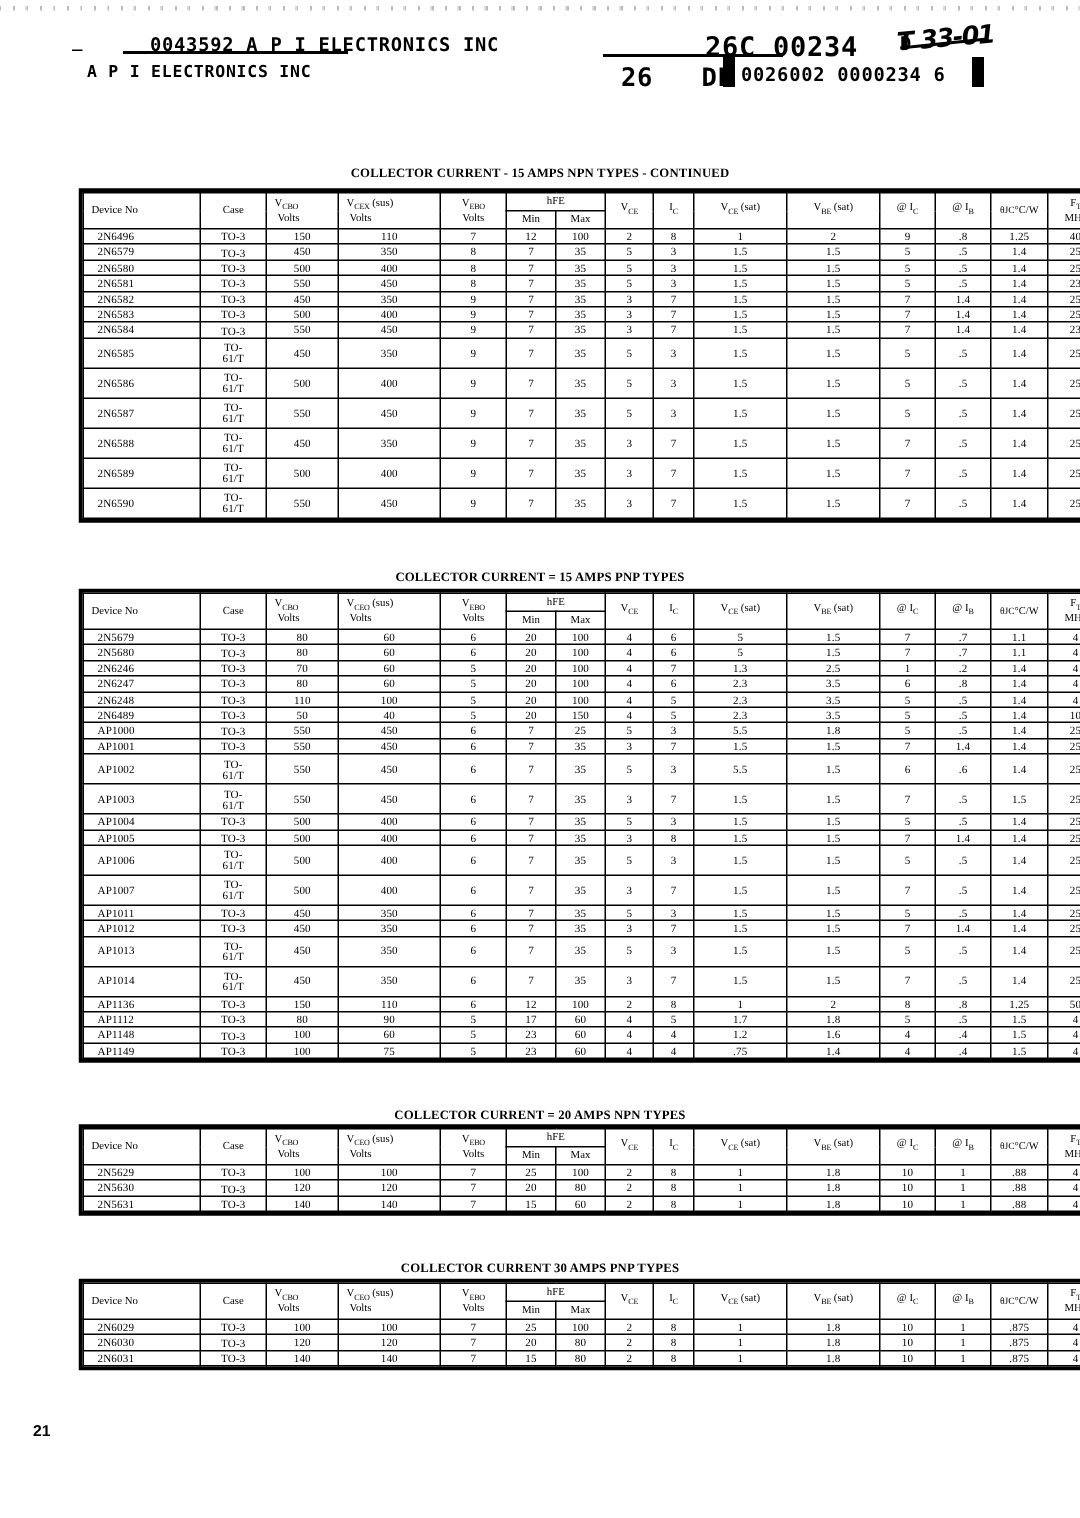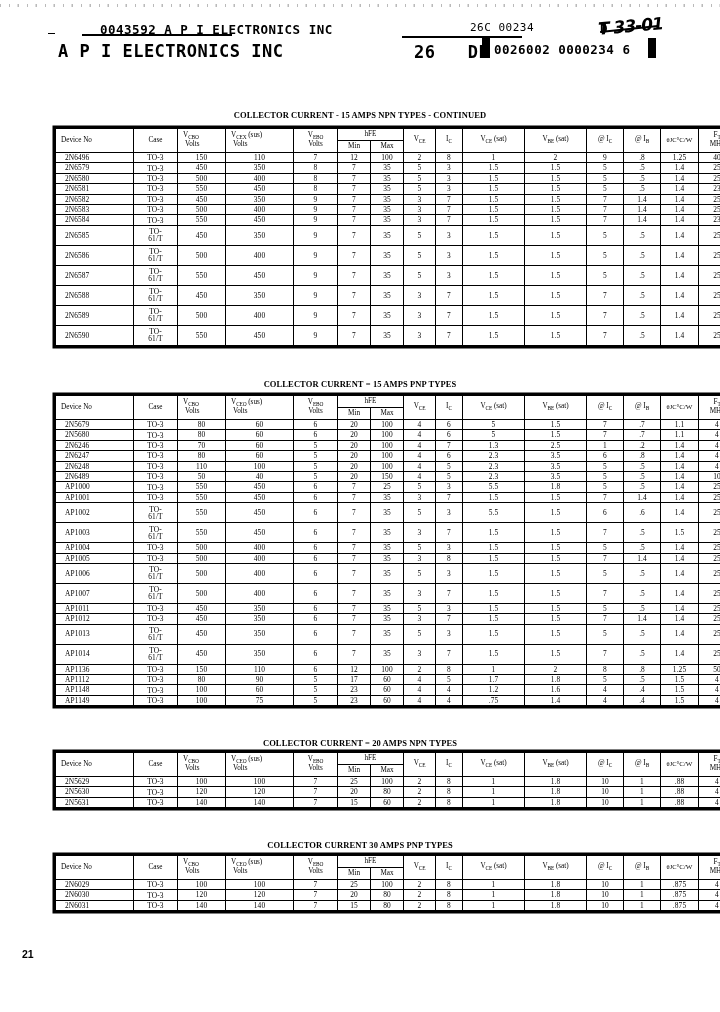--- a/index.html
+++ b/index.html
@@ -50,32 +50,32 @@
     font-weight: bold;
   }
   .hdr-rule1 {
     position: absolute;
     left: 82px; top: 34px;
     width: 150px; height: 2px;
     background: #000;
   }
   .hdr-line2 {
     left: 58px; top: 41px;
-    font-size: 17px;
+    font-size: 11px;
     font-weight: bold;
   }
   .hdr-dash-left {
     position: absolute;
     left: 48px; top: 33px;
     width: 7px; height: 1px; background: #000;
   }
   .hdr-right1 {
     left: 470px; top: 21px;
-    font-size: 11px;
-    font-weight: normal;
+    font-size: 18px;
+    font-weight: bold;
   }
   .hdr-right2 {
     left: 414px; top: 42px;
     font-size: 17px;
     font-weight: bold;
   }
   .hdr-rule2 {
     position: absolute;
     left: 402px; top: 36px;
     width: 120px; height: 2px; background: #000;

